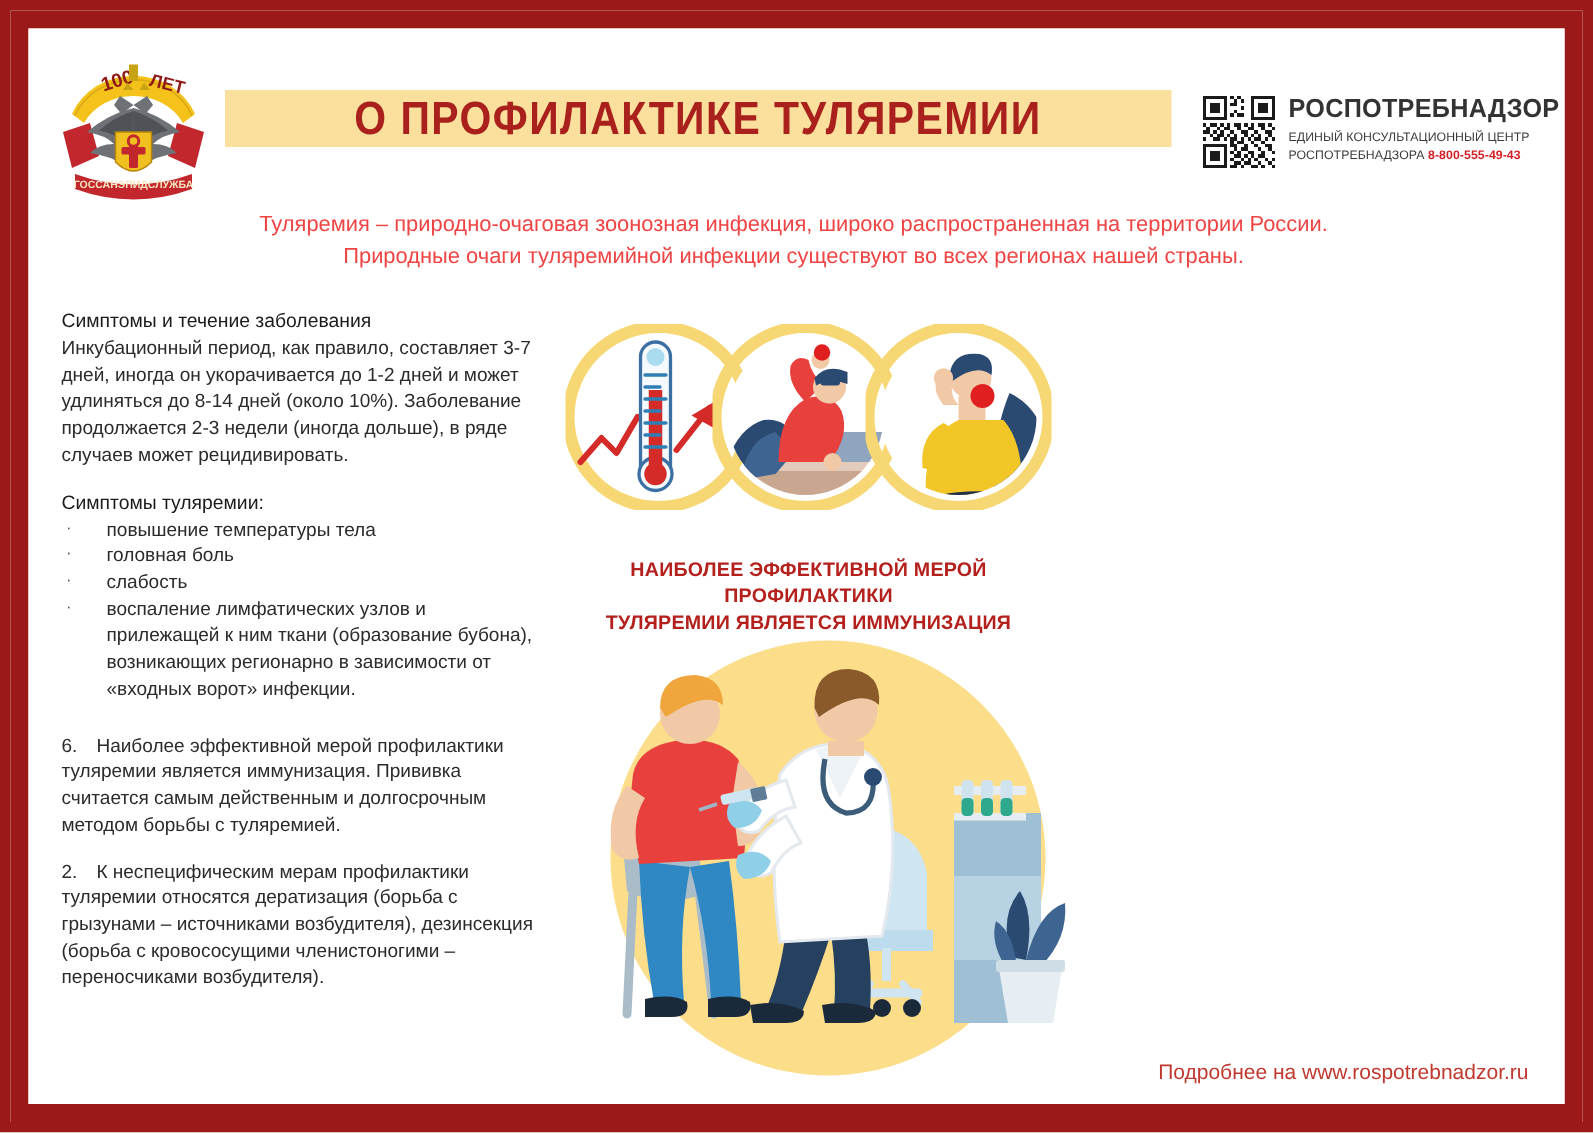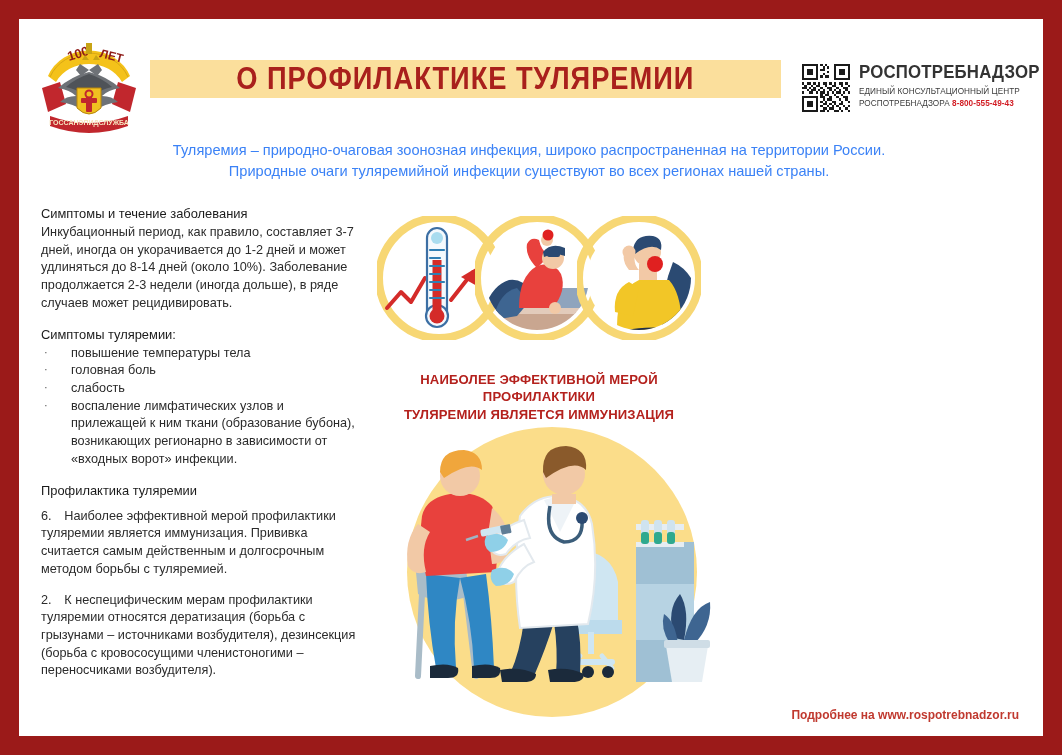--- a/index.html
+++ b/index.html
@@ -65,21 +65,21 @@
   }
   .brand-sub{
     font-size:8.2px;color:#3b3b3b;letter-spacing:0.05px;line-height:1.42;
     margin-top:3px;white-space:nowrap;
   }
   .brand-phone{color:#d21f26;font-weight:bold;}
 
   
   .intro{
     position:absolute;left:60px;top:121px;width:900px;
-    text-align:center;color:#3b82f6;
+    text-align:center;color:#ef4444;
     font-size:14.6px;line-height:1.42;
   }
 
   
   .col-left{
     position:absolute;left:22px;top:186px;width:320px;
     font-size:12.7px;color:#2b2b2b;line-height:1.395;
   }
   .h-sub{font-weight:normal;font-size:12.9px;color:#1b1b1b;margin-bottom:1px;}
   .para{margin:0 0 0 0;}
@@ -105,21 +105,21 @@
     position:absolute;left:352px;top:352px;width:336px;
     text-align:center;color:#b4211d;font-weight:bold;
     font-size:13.1px;line-height:1.33;letter-spacing:0.15px;
   }
   .hero{
     position:absolute;left:355px;top:405px;width:340px;height:310px;
   }
 
   .footer-note{
     position:absolute;right:24px;bottom:14px;
-    color:#c0392f;font-size:12px;font-weight:bold;
+    color:#c0392f;font-size:14px;
   }
 </style>
 </head>
 <body>
 
 <div class="poster">
  <div class="frame-inner">
   <div class="sheet">
 
     <div class="header">
@@ -308,21 +308,20 @@
       <div class="bullet-row">
         <span class="bullet-dot">·</span>
         <span class="bullet-txt">слабость</span>
       </div>
       <div class="bullet-row">
         <span class="bullet-dot">·</span>
         <span class="bullet-txt">воспаление лимфатических узлов и прилежащей к ним ткани (образование бубона), возникающих регионарно в зависимости от «входных ворот» инфекции.</span>
       </div>
 
       <div class="gap"></div>
-      <div class="h-sub">Профилактика туляремии</div>
       <div class="gap-sm"></div>
       <div class="para">6. Наиболее эффективной мерой профилактики туляремии является иммунизация. Прививка считается самым действенным и долгосрочным методом борьбы с туляремией.</div>
       <div class="gap"></div>
       <div class="para">2. К неспецифическим мерам профилактики туляремии относятся дератизация (борьба с грызунами – источниками возбудителя), дезинсекция (борьба с кровососущими членистоногими – переносчиками возбудителя).</div>
     </div>
 
     <div class="circles">
 
       <svg class="circ c1" viewBox="0 0 124 124">
         <circle cx="62" cy="62" r="60" fill="none" stroke="#f7d774" stroke-width="8"></circle>

